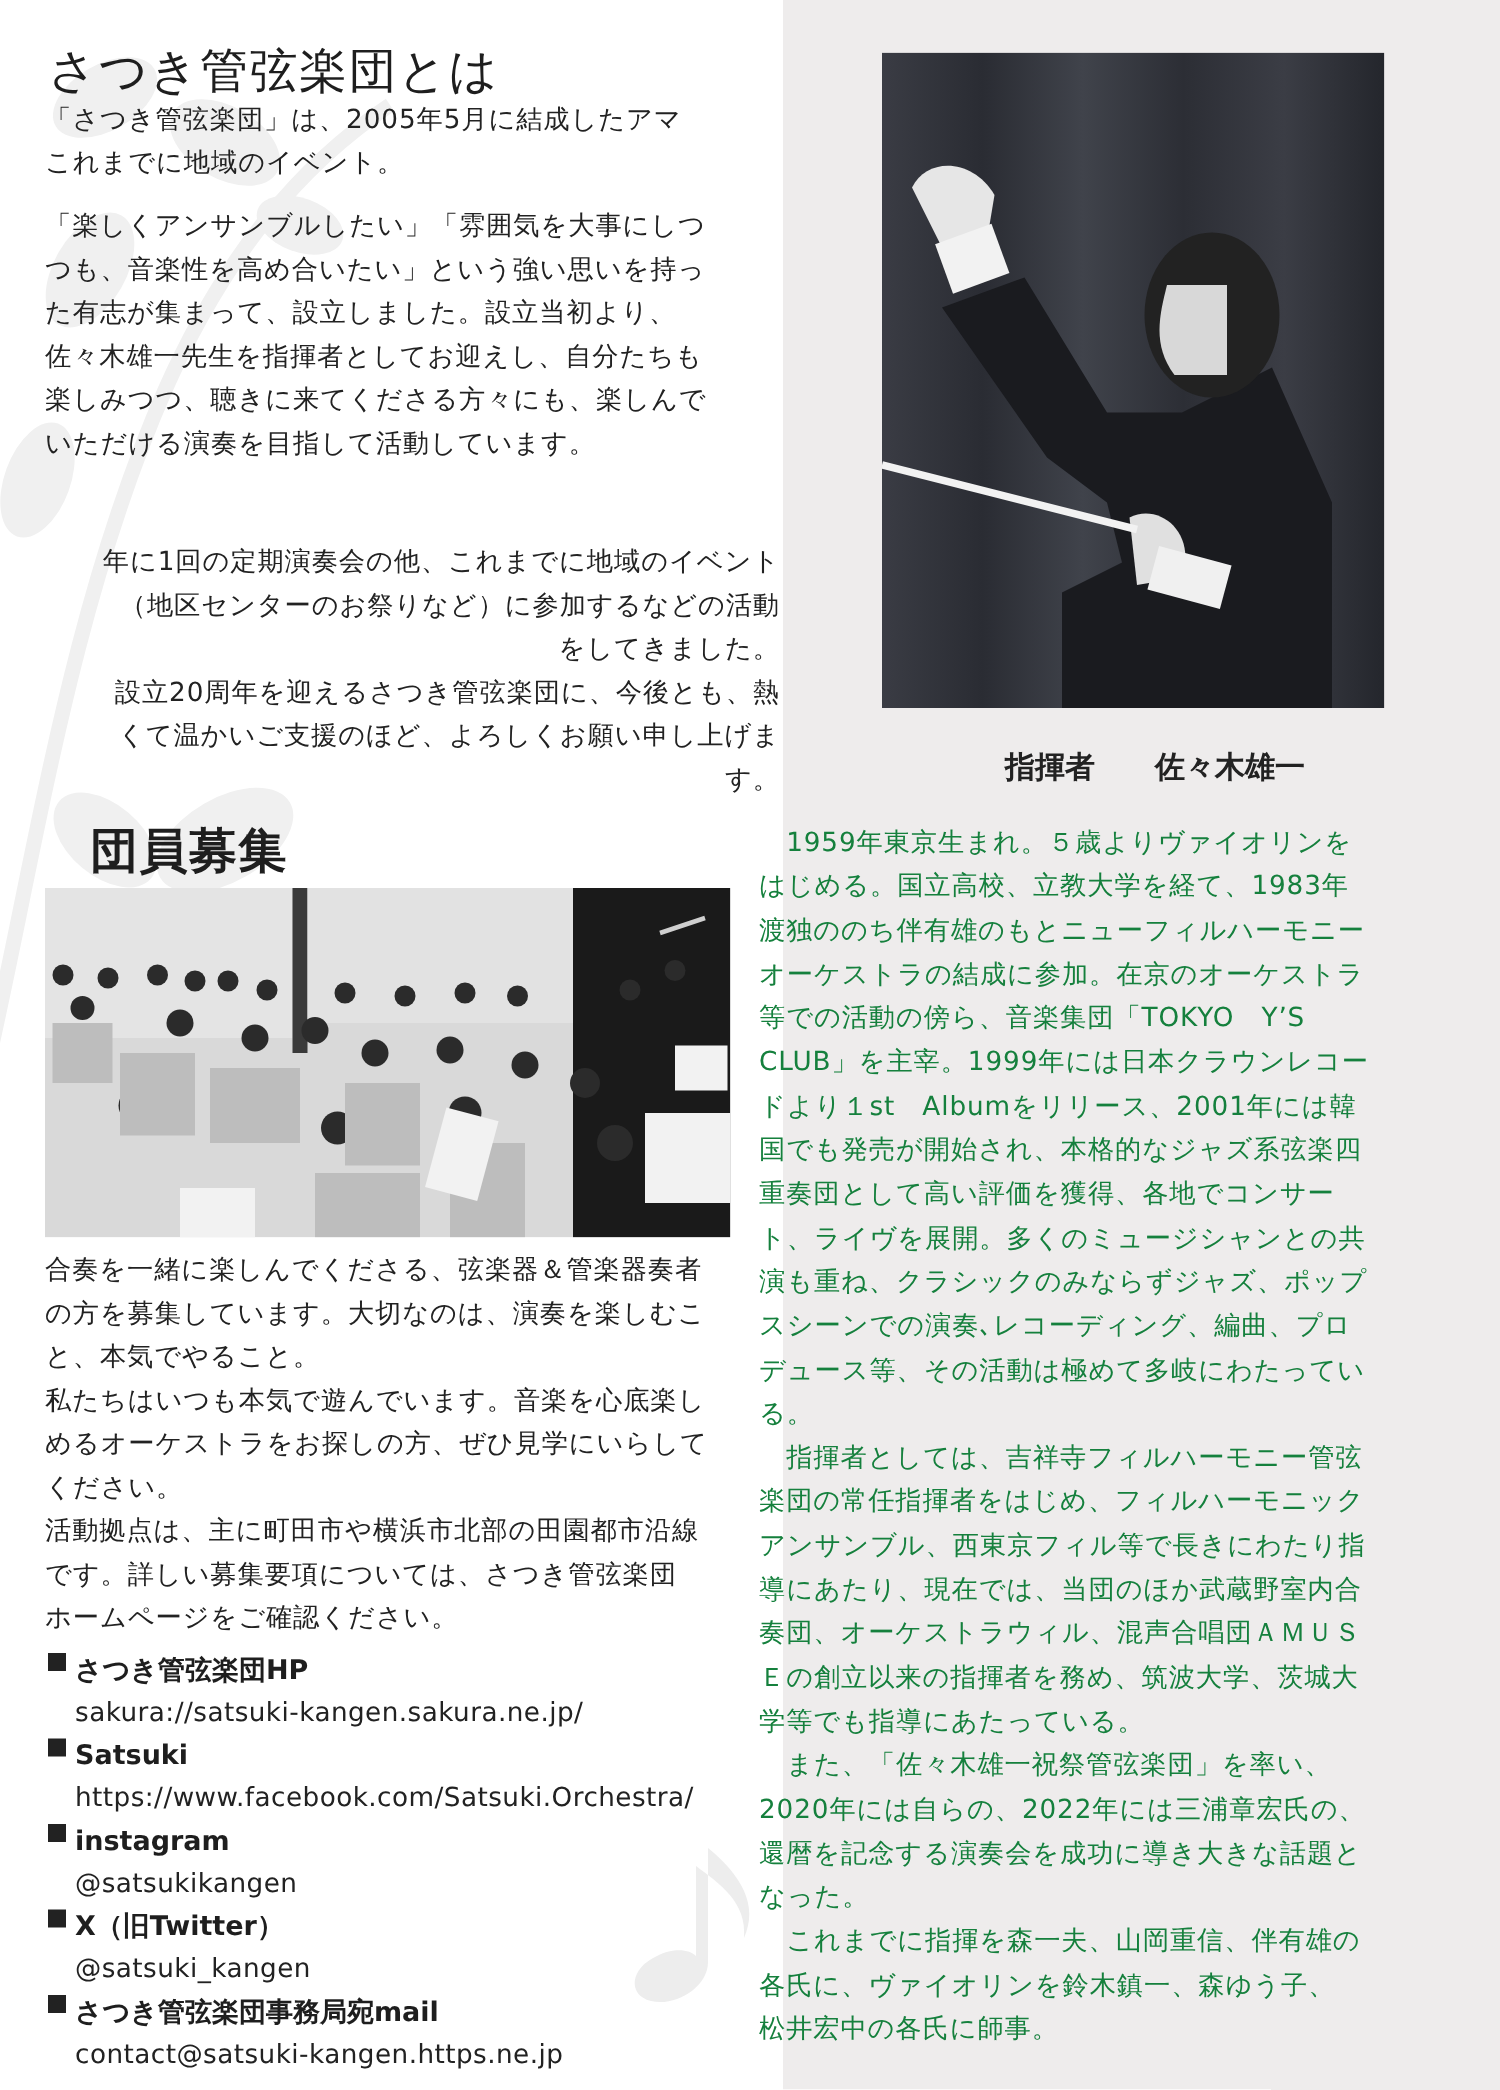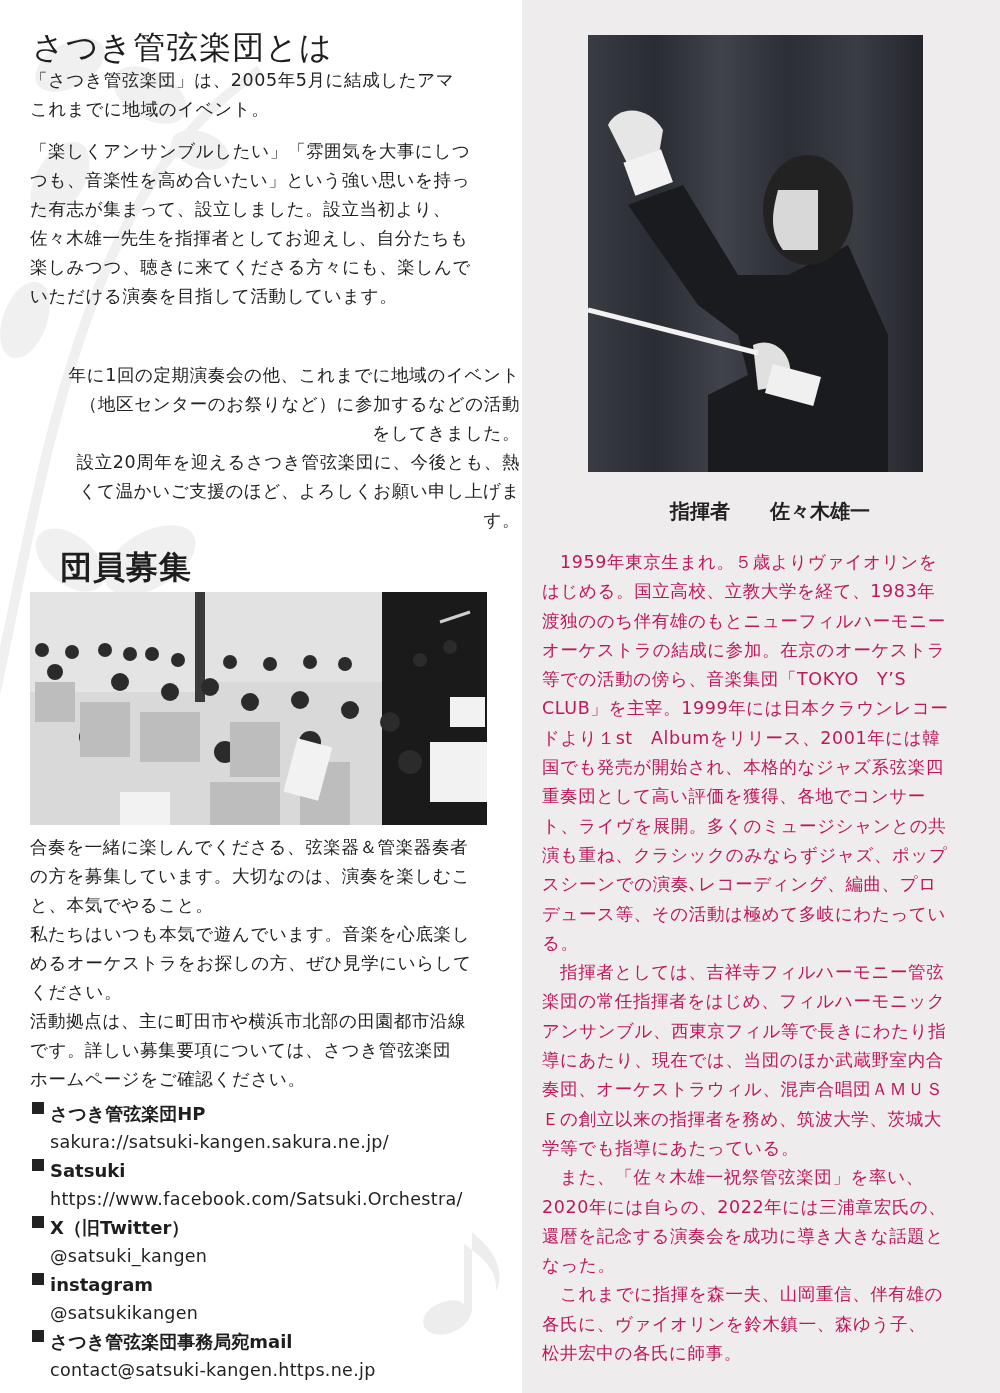--- a/index.html
+++ b/index.html
@@ -33,22 +33,22 @@
   .link-head { display: flex; align-items: flex-start; font-size: 18px; font-weight: 700; line-height: 28px; color: #1e1e1e; }
   .bullet { display: inline-block; width: 12px; height: 12px; background: #222; margin-right: 6px; margin-top: 2px; }
   .link-value { display: block; padding-left: 18px; font-size: 17.5px; line-height: 28px; color: #222; text-decoration: none; letter-spacing: 0.3px; }
 
   .conductor-caption {
     position: absolute; left: 622px; top: 498px;
     font-family: "DejaVu Serif", "Liberation Serif", serif;
     font-size: 20px; font-weight: 700; color: #222; white-space: pre; margin-left: 48px;
   }
   .bio {
-    position: absolute; left: 542px; top: 548px; width: 450px;
-    font-size: 17.5px; line-height: 29.3px; color: #be185d;
+    position: absolute; left: 506px; top: 548px; width: 450px;
+    font-size: 17.5px; line-height: 29.3px; color: #15803d;
     white-space: pre-wrap; letter-spacing: 0.6px;
   }
 </style>
 </head>
 <body>
 
 <svg class="deco" style="left:0;top:0;" width="300" height="760" viewBox="0 0 300 760">
   <g fill="#f0f0f0" stroke="none">
     <path d="M-20 760 C 20 600, 40 420, 110 260 C 150 170, 200 110, 260 70" fill="none" stroke="#f0f0f0" stroke-width="10"></path>
     <ellipse cx="70" cy="65" rx="38" ry="22" transform="rotate(-30 70 65)"></ellipse>
@@ -156,30 +156,30 @@
     <div class="link-item">
       <div class="link-head">
           <span class="bullet"></span>
           <span>Satsuki</span>
         </div>
       <a class="link-value">https://www.facebook.com/Satsuki.Orchestra/</a>
     </div>
     <div class="link-item">
       <div class="link-head">
           <span class="bullet"></span>
+          <span>instagram</span>
+        </div>
+      <a class="link-value">@satsukikangen</a>
+    </div>
+    <div class="link-item">
+      <div class="link-head">
+          <span class="bullet"></span>
           <span>X（旧Twitter）</span>
         </div>
       <a class="link-value">@satsuki_kangen</a>
-    </div>
-    <div class="link-item">
-      <div class="link-head">
-          <span class="bullet"></span>
-          <span>instagram</span>
-        </div>
-      <a class="link-value">@satsukikangen</a>
     </div>
     <div class="link-item">
       <div class="link-head">
           <span class="bullet"></span>
           <span>さつき管弦楽団事務局宛mail</span>
         </div>
       <a class="link-value">contact@satsuki-kangen.https.ne.jp</a>
     </div>
   </div>
 </div>

